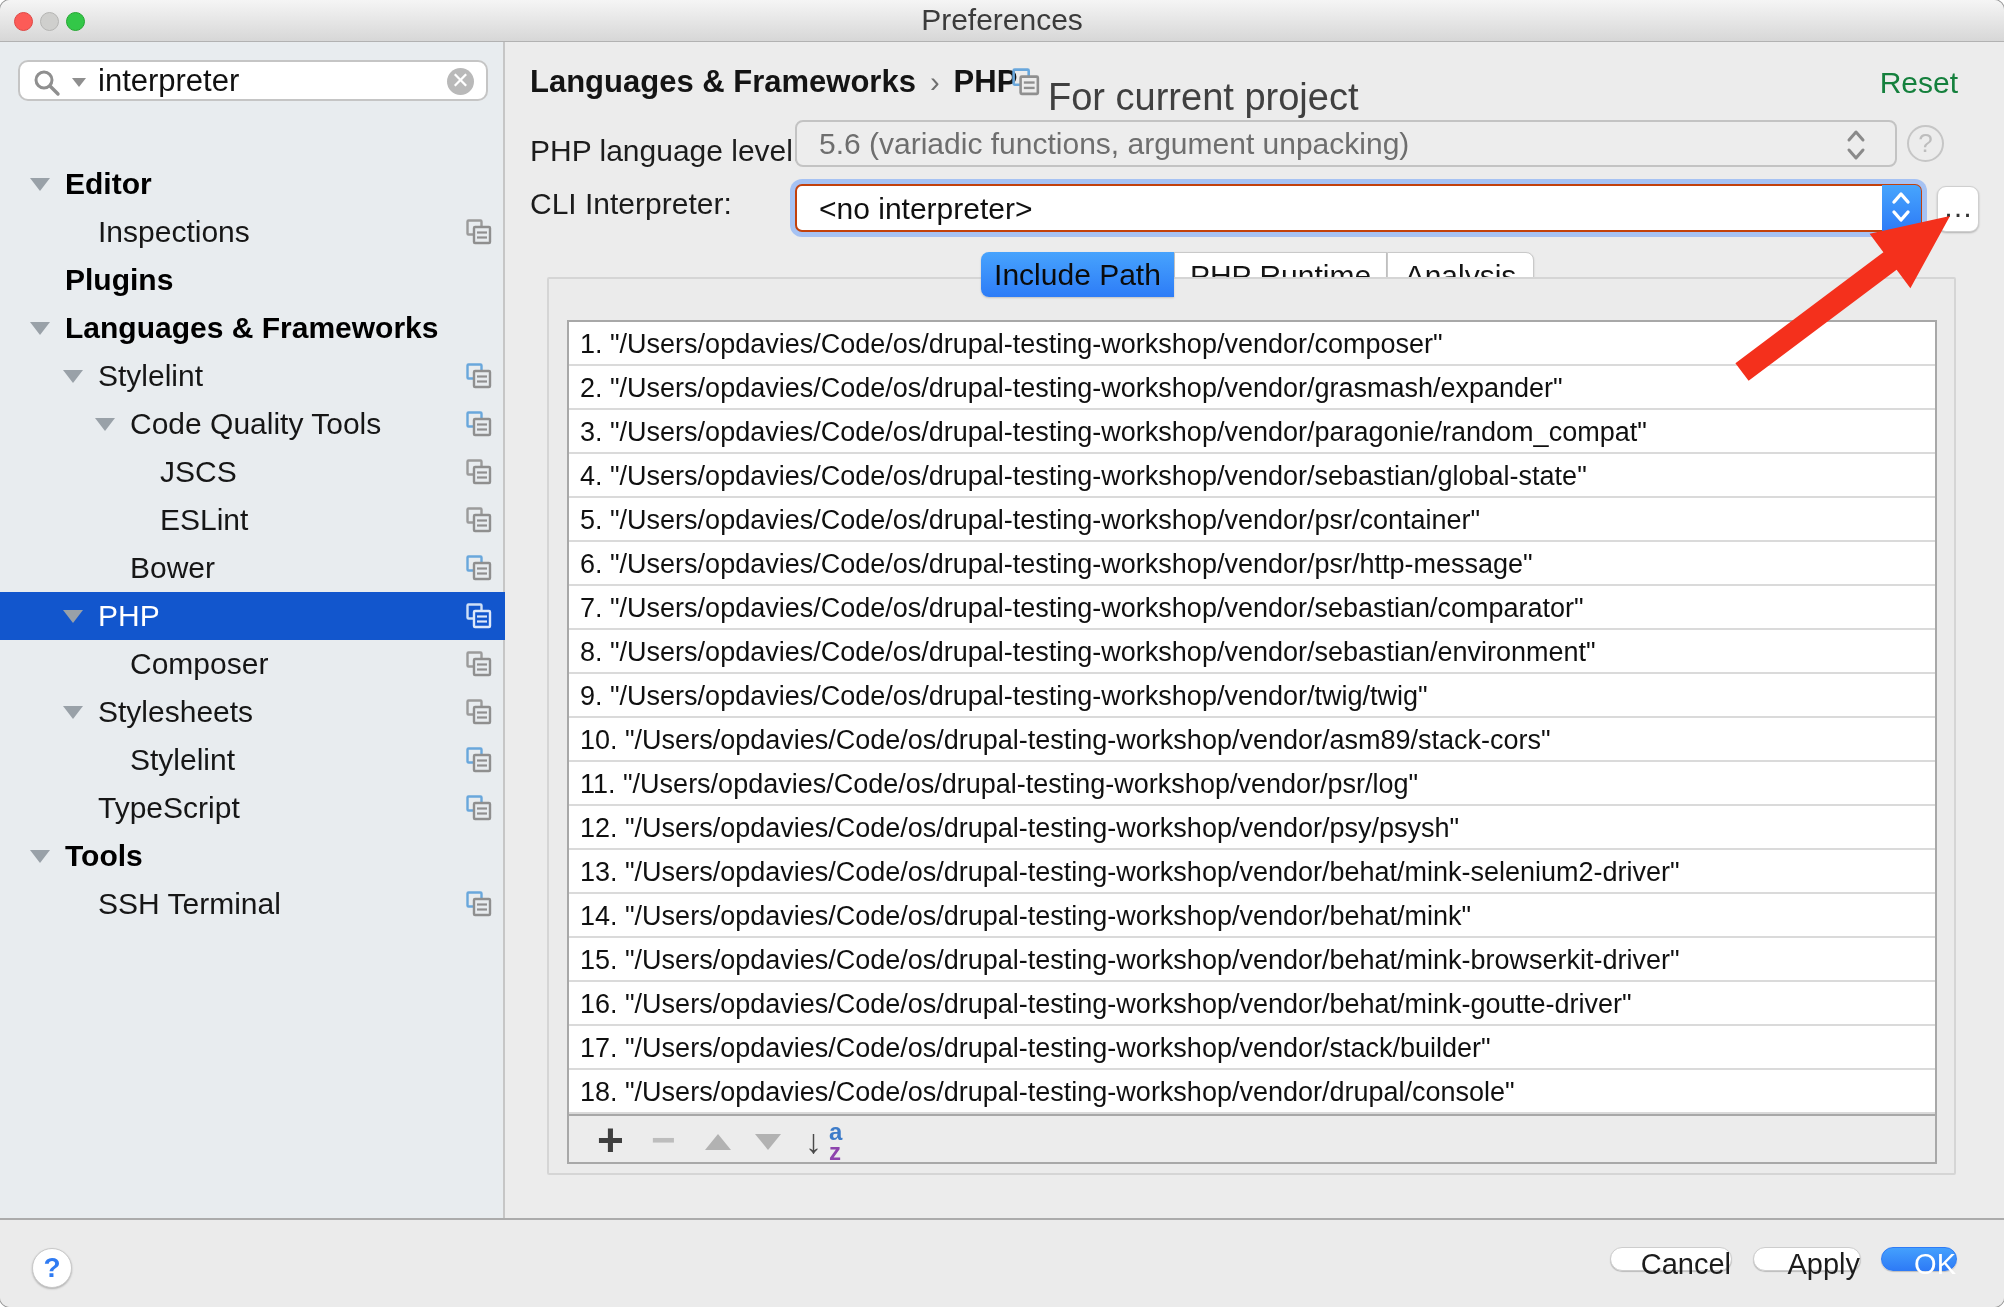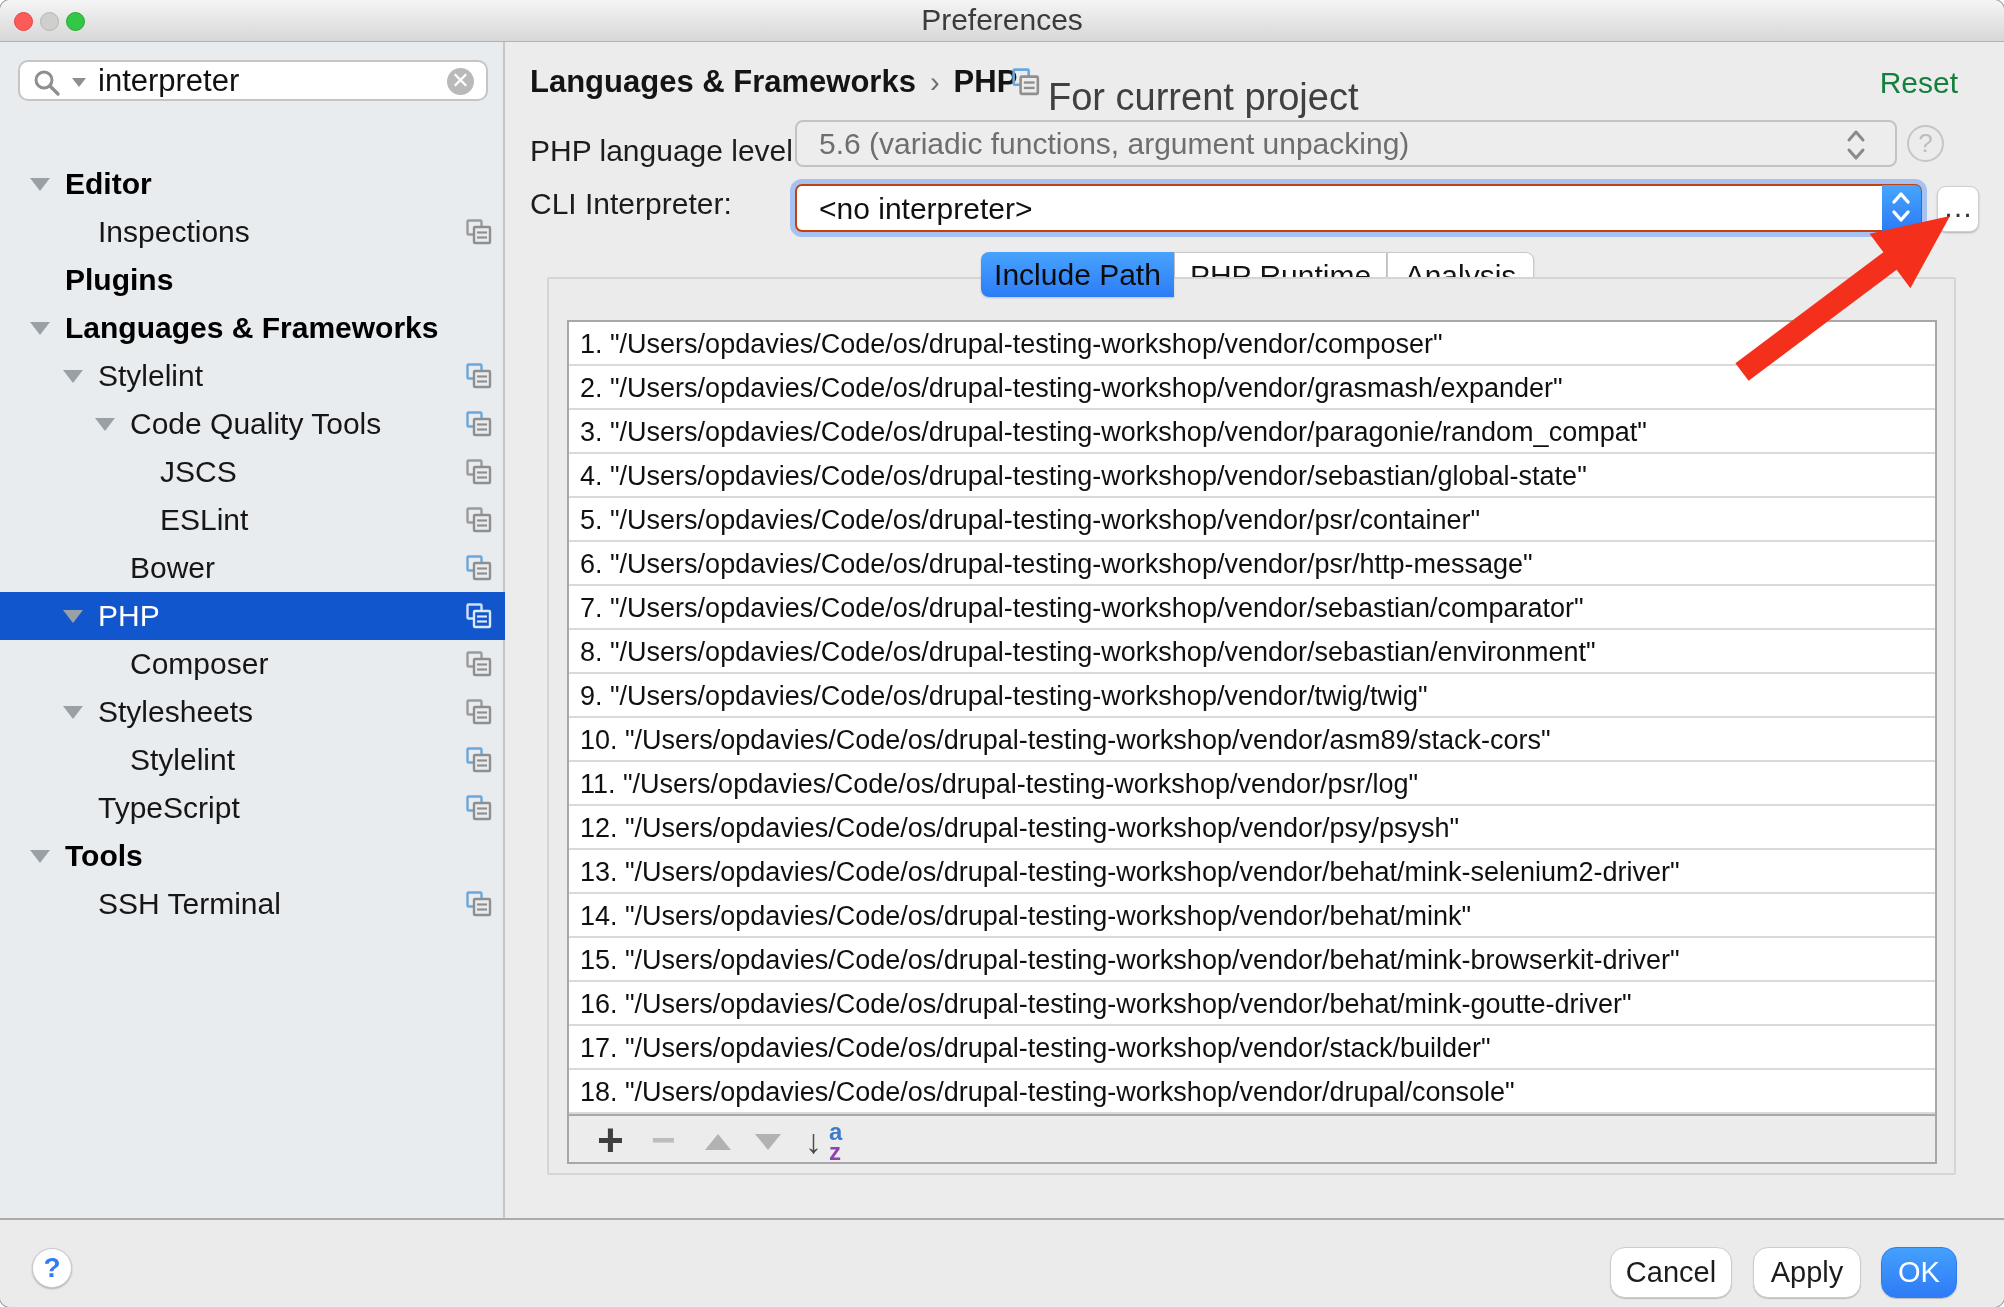--- a/index.html
+++ b/index.html
@@ -103,23 +103,23 @@
   .sort-arrow { position:absolute; left:0; top:2px; font-size:34px; color:#4a4a4a; }
   .sort-a { position:absolute; left:24px; top:-2px; font-size:24px; font-weight:700; color:#3e7cc9; }
   .sort-z { position:absolute; left:24px; top:18px; font-size:24px; font-weight:700; color:#8e44ad; }
 
   
   .footer { position:absolute; left:0; top:1218px; width:2004px; height:89px;
             background:#ebebeb; border-top:2px solid #ababab; }
   .help-circle { position:absolute; left:32px; top:28px; width:40px; height:40px; border-radius:50%;
                  background:#ffffff; border:1px solid #c9c9c9; box-shadow:0 1px 2px rgba(0,0,0,.25);
                  color:#2f7bf2; font-size:28px; font-weight:700; text-align:center; line-height:38px; }
-  .btn { position:absolute; top:27px; height:51px; border-radius:15px; font-family:inherit;
+  .btn { position:absolute; top:27px; height:24px; border-radius:15px; font-family:inherit;
          font-size:29px; color:#1c1c1c; background:#ffffff; border:1px solid #cdcdcd;
-         box-shadow:0 1px 1px rgba(0,0,0,.2); text-align:center; }
+         box-shadow:0 1px 1px rgba(0,0,0,.2); text-align:right; }
   .btn-cancel { left:1610px; width:122px; }
   .btn-apply  { left:1753px; width:108px; }
   .btn-ok { left:1881px; width:76px; background:linear-gradient(#44a0fd,#2e7bf6);
             border:1px solid #2e7bf6; color:#ffffff; }
 
   .red-arrow { position:absolute; left:0; top:0; pointer-events:none; z-index:50; }
 </style>
 </head>
 <body>
 

